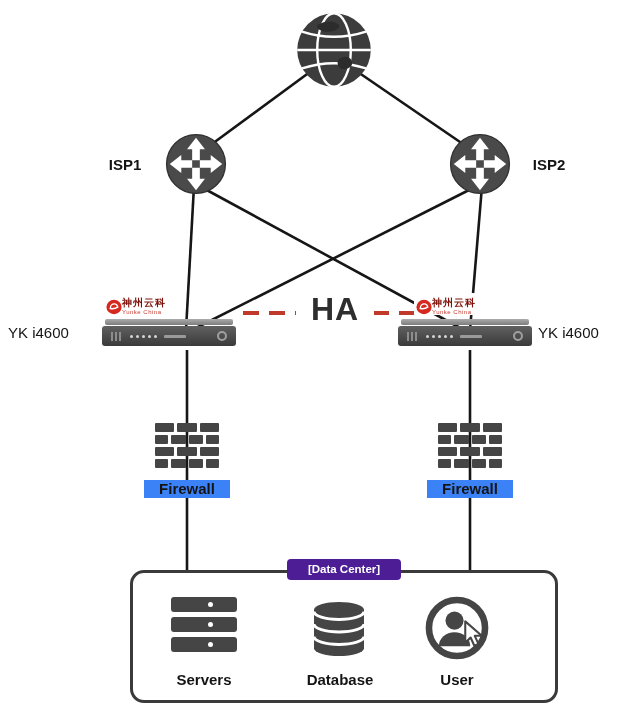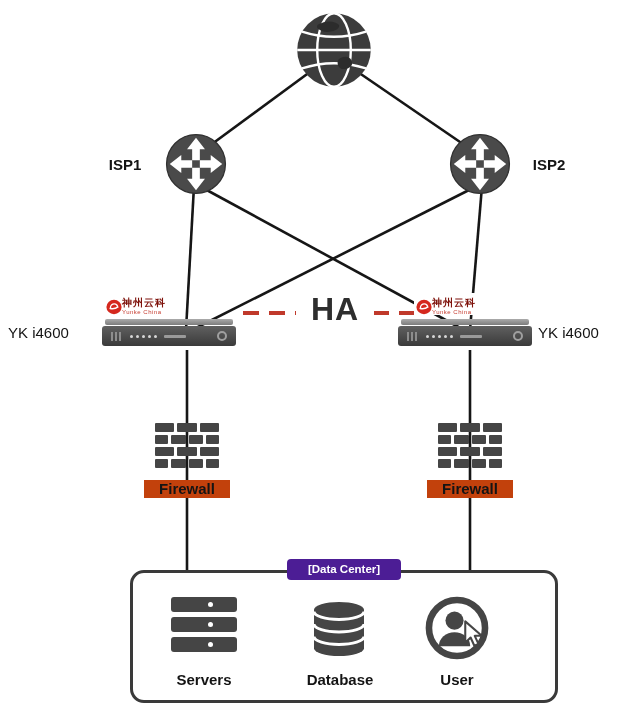--- a/index.html
+++ b/index.html
@@ -50,21 +50,21 @@
               font-size:32px; font-weight:bold; color:#2e2e2e; background:#fff; line-height:40px; letter-spacing:1px; }
 
   
   .firewall { position:absolute; width:64px; }
   .firewall.left { left:155px; top:423px; }
   .firewall.right { left:438px; top:423px; }
   .fw-row { display:flex; gap:3px; height:9px; margin-bottom:3px; }
   .fw-row i { background:#454545; border-radius:1px; display:block; }
   .fw-row .f { flex:1 1 auto; }
   .fw-row .h { flex:0 0 13px; }
-  .fw-lbl { background:#c2410c; }
+  .fw-lbl { background:#3b82f6; }
   .fw-lbl.left { left:144px; top:480px; width:86px; }
   .fw-lbl.right { left:427px; top:480px; width:86px; }
 
   
   .dc-box { position:absolute; left:130px; top:570px; width:428px; height:133px; border:3px solid #3a3a3a; border-radius:14px; background:#fff; }
   .dc-badge { position:absolute; left:287px; top:559px; width:114px; height:21px; background:#4c1d95; color:#fff;
               font-size:11.5px; font-weight:bold; text-align:center; line-height:21px; border-radius:4px; z-index:3; }
 
   .servers-icon { position:absolute; left:171px; top:597px; width:66px; }
   .srv { position:relative; height:15px; border-radius:3px; background:#454545; margin-bottom:5px; }

